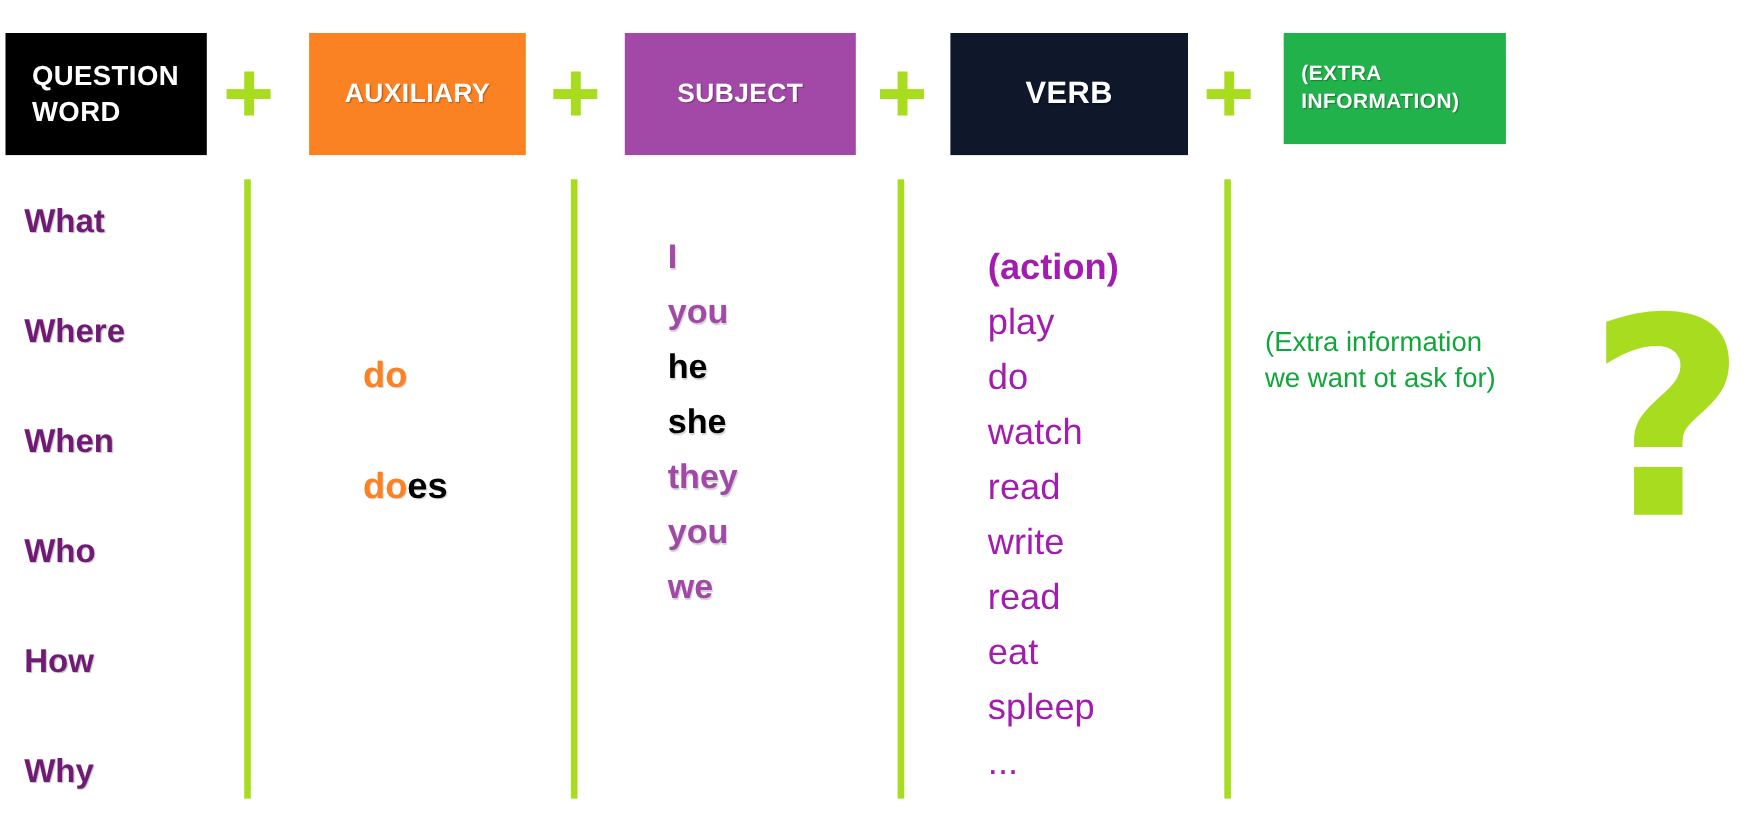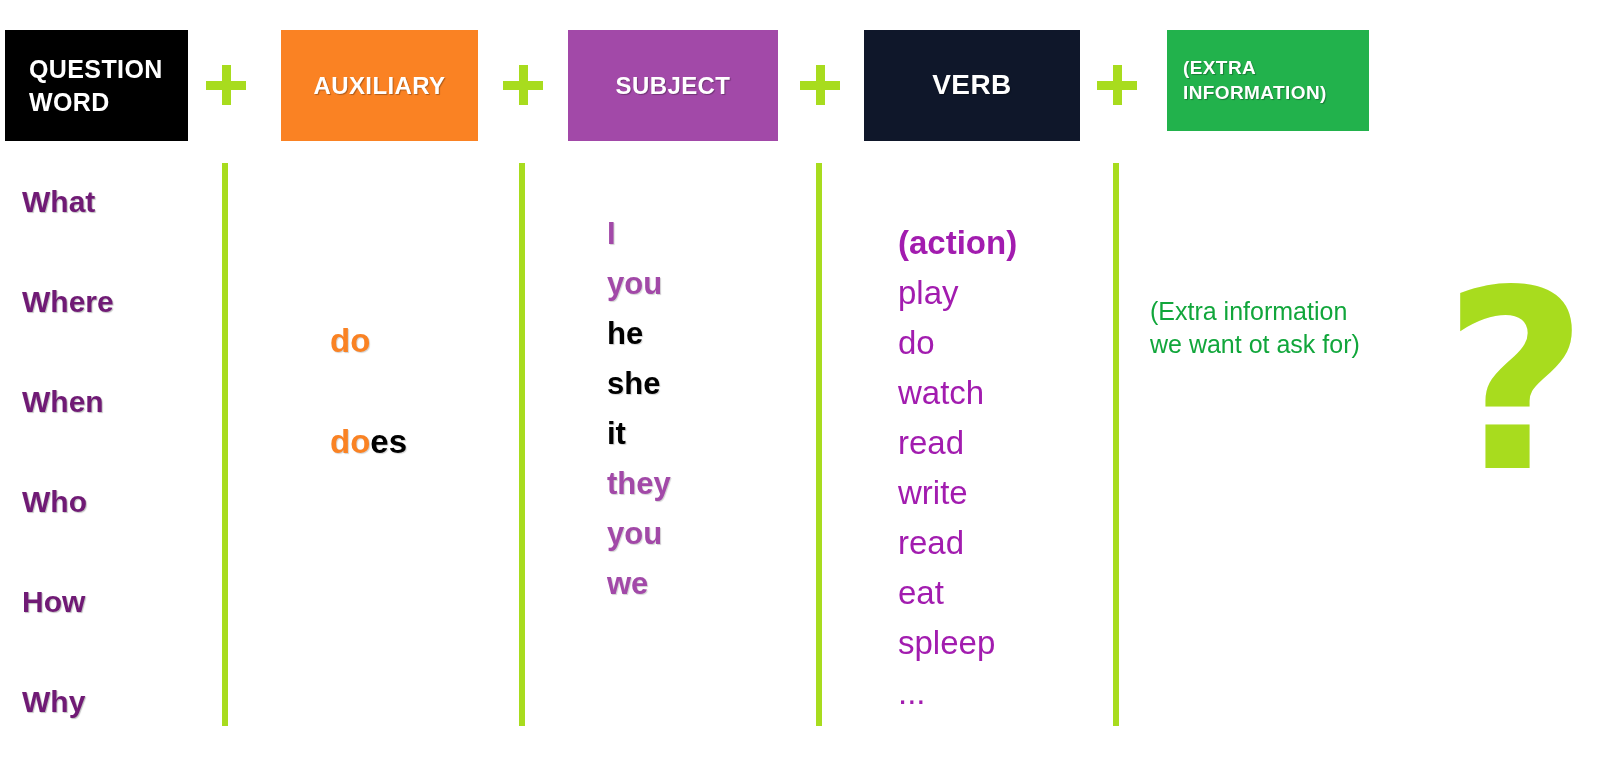--- a/index.html
+++ b/index.html
@@ -237,21 +237,20 @@
     <div class="aux">
       <span class="c-orange">do</span><span class="c-blue">es</span>
     </div>
   </div>
 
   <div id="col-subject">
     <div class="sbj c-purple">I</div>
     <div class="sbj c-purple">you</div>
     <div class="sbj c-blue">he</div>
     <div class="sbj c-blue">she</div>
-    <div class="sbj c-blue">it</div>
     <div class="sbj c-purple">they</div>
     <div class="sbj c-purple">you</div>
     <div class="sbj c-purple">we</div>
   </div>
 
   <div id="col-verb">
     <div class="vrb action">(action)</div>
     <div class="vrb">play</div>
     <div class="vrb">do</div>
     <div class="vrb">watch</div>

